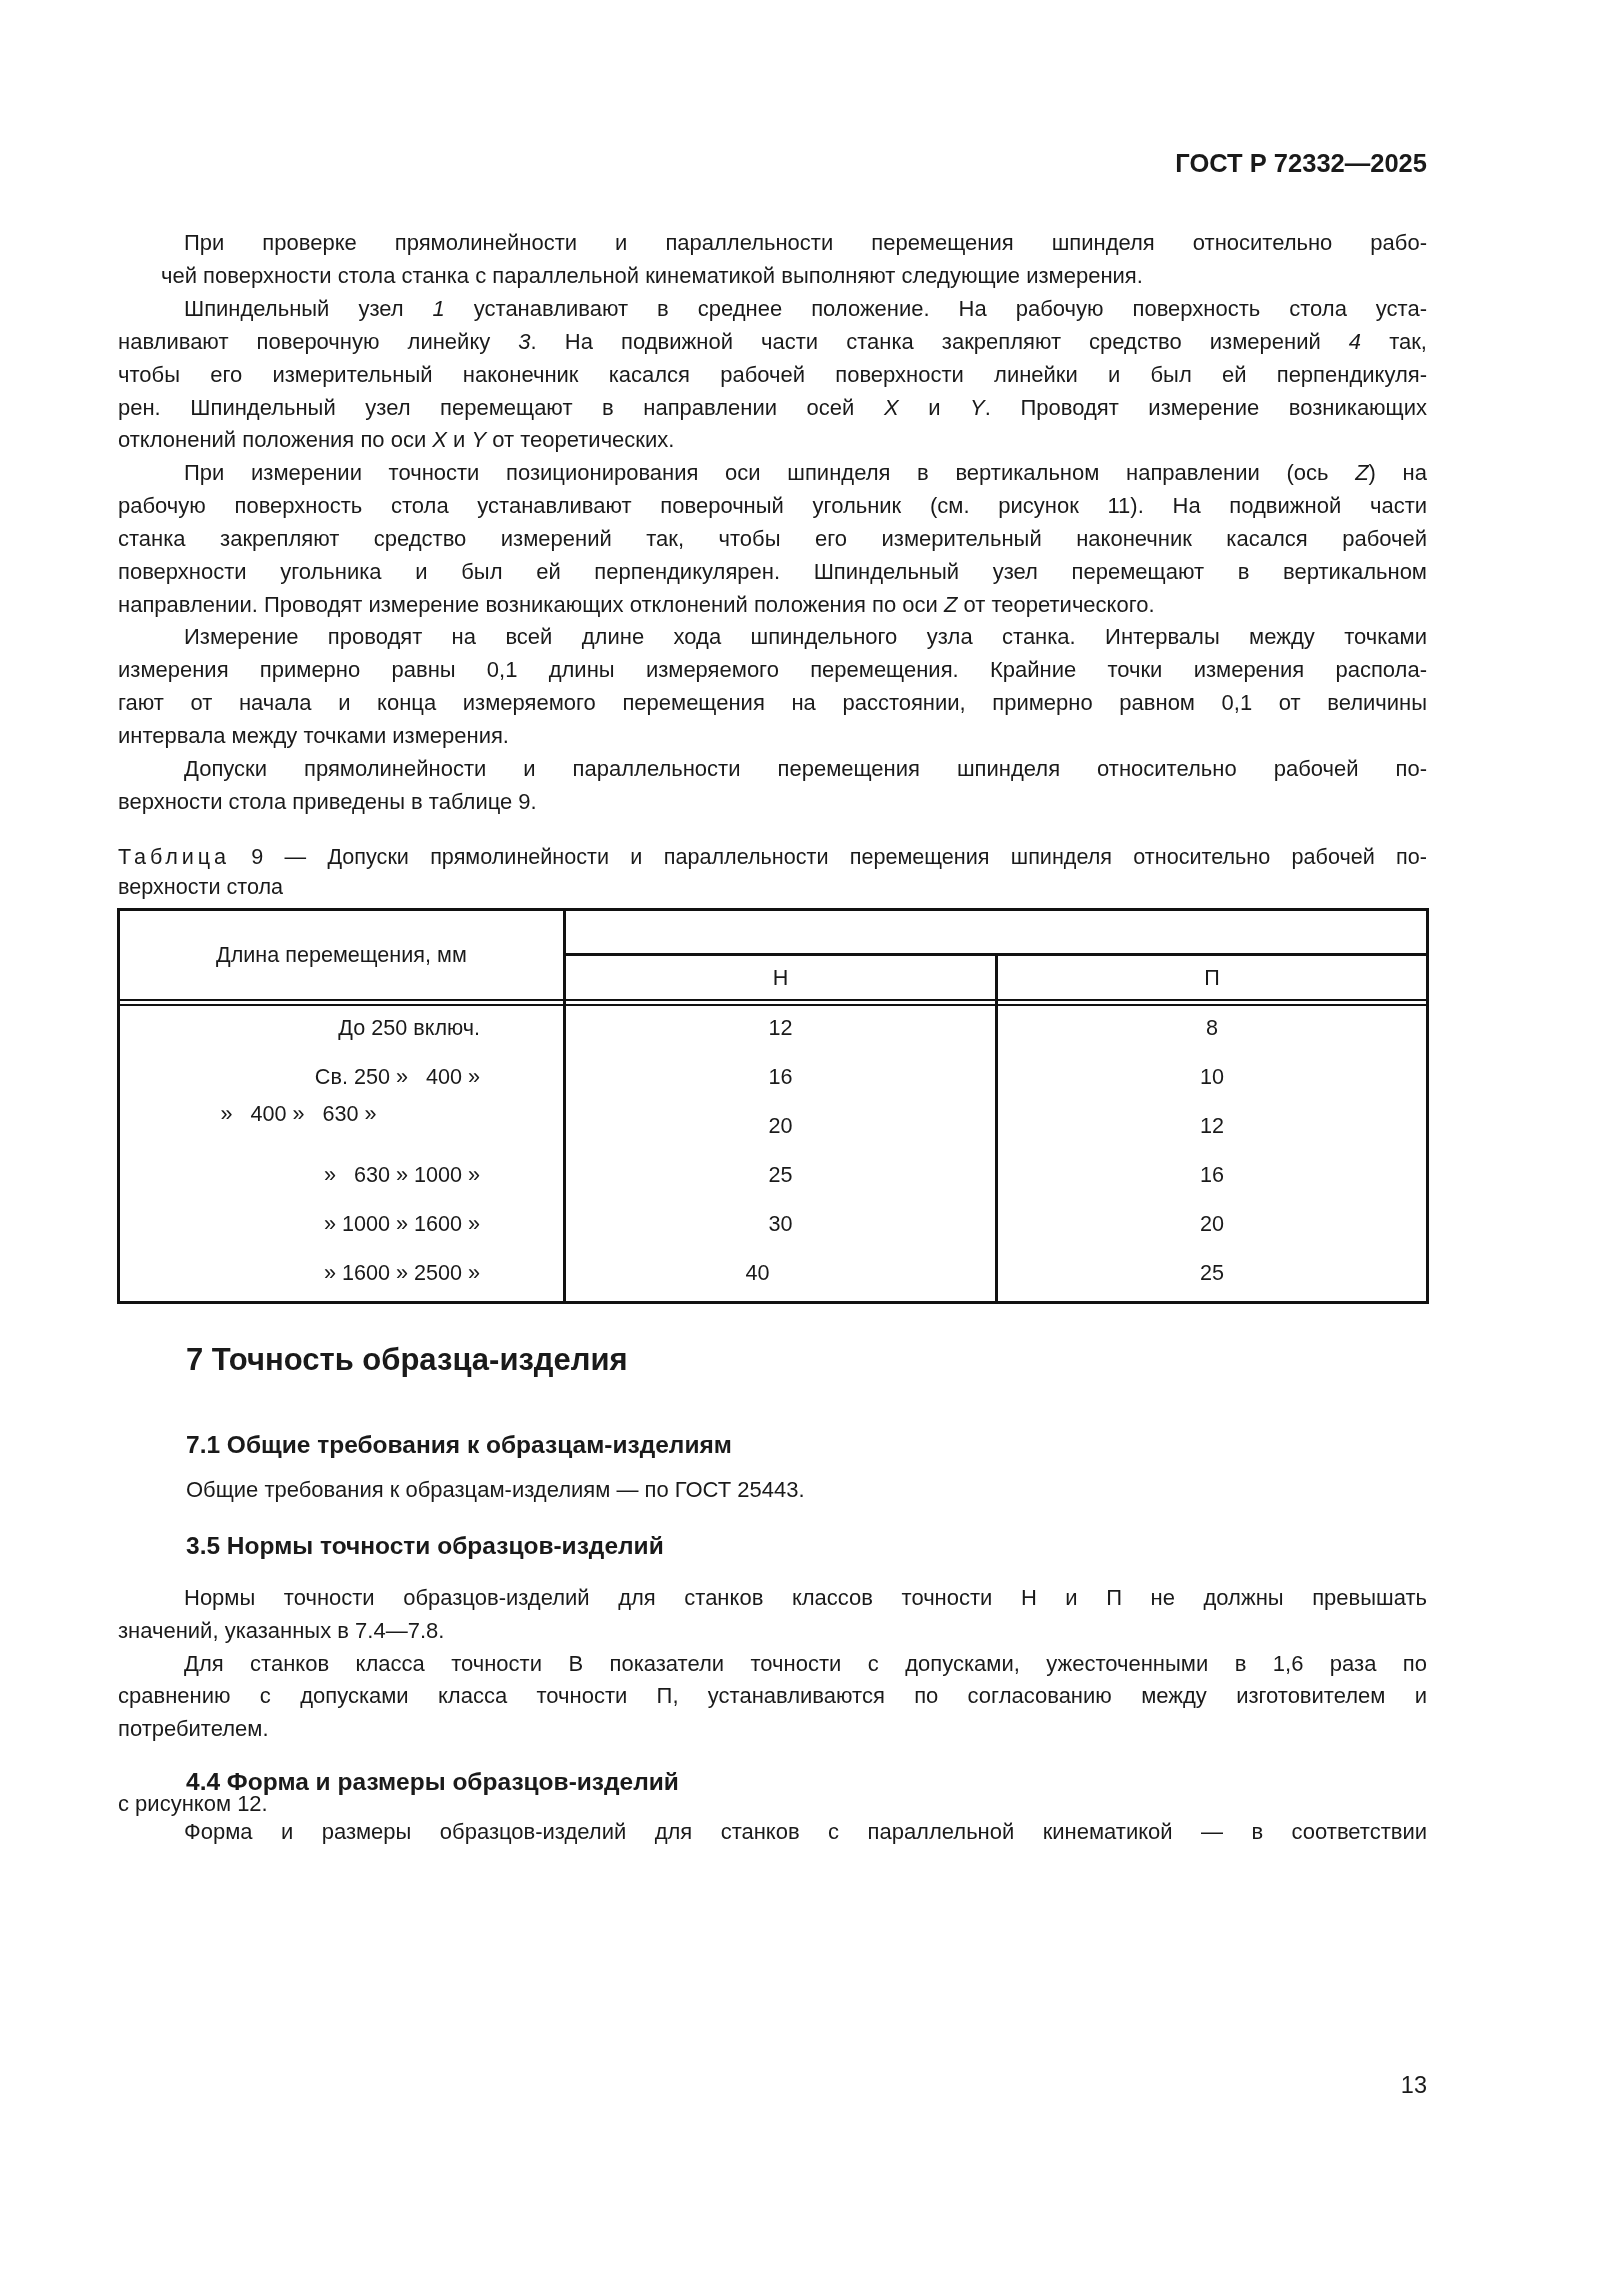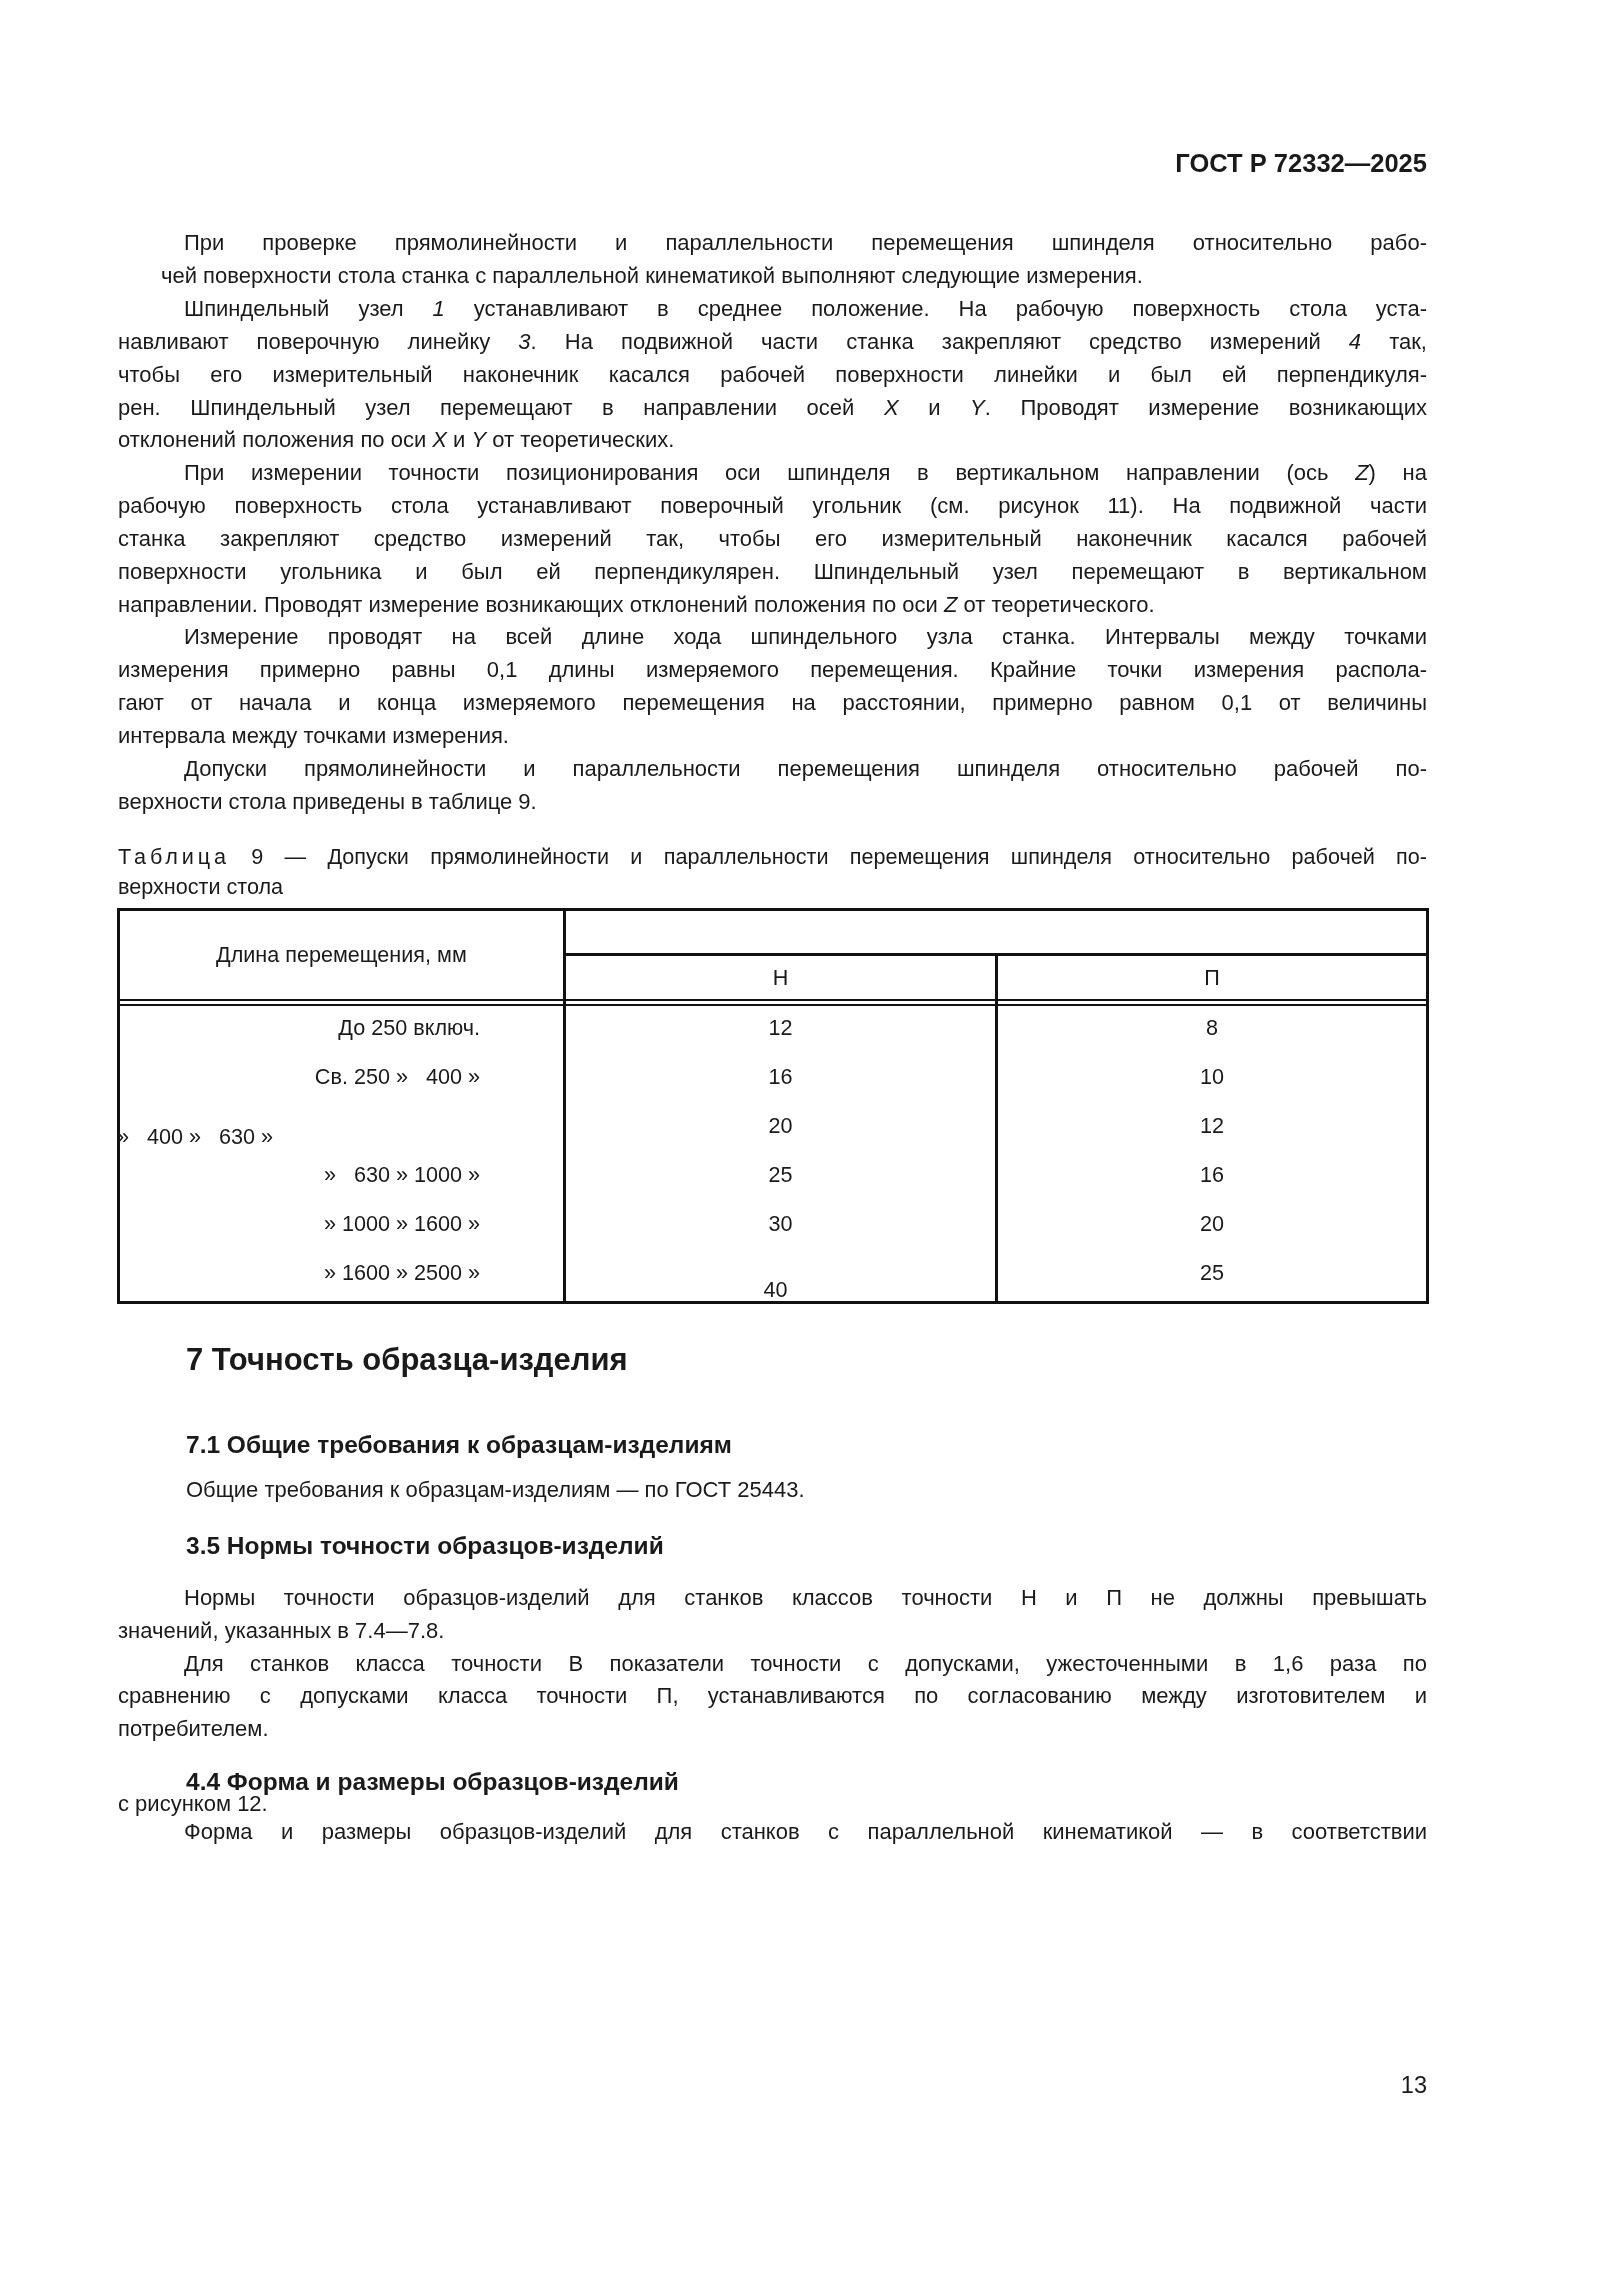--- a/index.html
+++ b/index.html
@@ -77,37 +77,37 @@
         <div class="cell" style="left: 0px; top: 107px; width: 363px; text-align: right; white-space: pre;">До 250 включ.</div>
         <div class="cell" style="left: 449px; top: 107px; width: 429px; white-space: pre;">12</div>
         <div class="cell" style="left: 881px; top: 107px; width: 428px; white-space: pre;">8</div>
       </div>
       <div>
         <div class="cell" style="left: 0px; top: 156px; width: 363px; text-align: right; white-space: pre;">Св. 250 »   400 »</div>
         <div class="cell" style="left: 449px; top: 156px; width: 429px; white-space: pre;">16</div>
         <div class="cell" style="left: 881px; top: 156px; width: 428px; white-space: pre;">10</div>
       </div>
       <div>
-        <div class="cell" style="left: 0px; top: 216px; width: 363px; text-align: left; white-space: pre;">»   400 »   630 »</div>
+        <div class="cell" style="left: 0px; top: 193px; width: 363px; text-align: center; white-space: pre;">»   400 »   630 »</div>
         <div class="cell" style="left: 449px; top: 205px; width: 429px; white-space: pre;">20</div>
         <div class="cell" style="left: 881px; top: 205px; width: 428px; white-space: pre;">12</div>
       </div>
       <div>
         <div class="cell" style="left: 0px; top: 254px; width: 363px; text-align: right; white-space: pre;">»   630 » 1000 »</div>
         <div class="cell" style="left: 449px; top: 254px; width: 429px; white-space: pre;">25</div>
         <div class="cell" style="left: 881px; top: 254px; width: 428px; white-space: pre;">16</div>
       </div>
       <div>
         <div class="cell" style="left: 0px; top: 303px; width: 363px; text-align: right; white-space: pre;">» 1000 » 1600 »</div>
         <div class="cell" style="left: 449px; top: 303px; width: 429px; white-space: pre;">30</div>
         <div class="cell" style="left: 881px; top: 303px; width: 428px; white-space: pre;">20</div>
       </div>
       <div>
         <div class="cell" style="left: 0px; top: 352px; width: 363px; text-align: right; white-space: pre;">» 1600 » 2500 »</div>
-        <div class="cell" style="left: 444px; top: 352px; width: 429px; white-space: pre; margin-top: 17px;">40</div>
+        <div class="cell" style="left: 426px; top: 352px; width: 429px; white-space: pre;">40</div>
         <div class="cell" style="left: 881px; top: 352px; width: 428px; white-space: pre;">25</div>
       </div>
     </div>
 </div>
 
 <div class="abs h1" style="left:186px;top:1342px;">7 Точность образца-изделия</div>
 <div class="abs h2" style="left:186px;top:1430px;">7.1 Общие требования к образцам-изделиям</div>
 <div class="line indent last" style="top:1475px;left:186px;">Общие требования к образцам-изделиям — по ГОСТ 25443.</div>
 <div class="abs h2" style="left:186px;top:1531px;">3.5 Нормы точности образцов-изделий</div>
 <div id="s72-lines">

